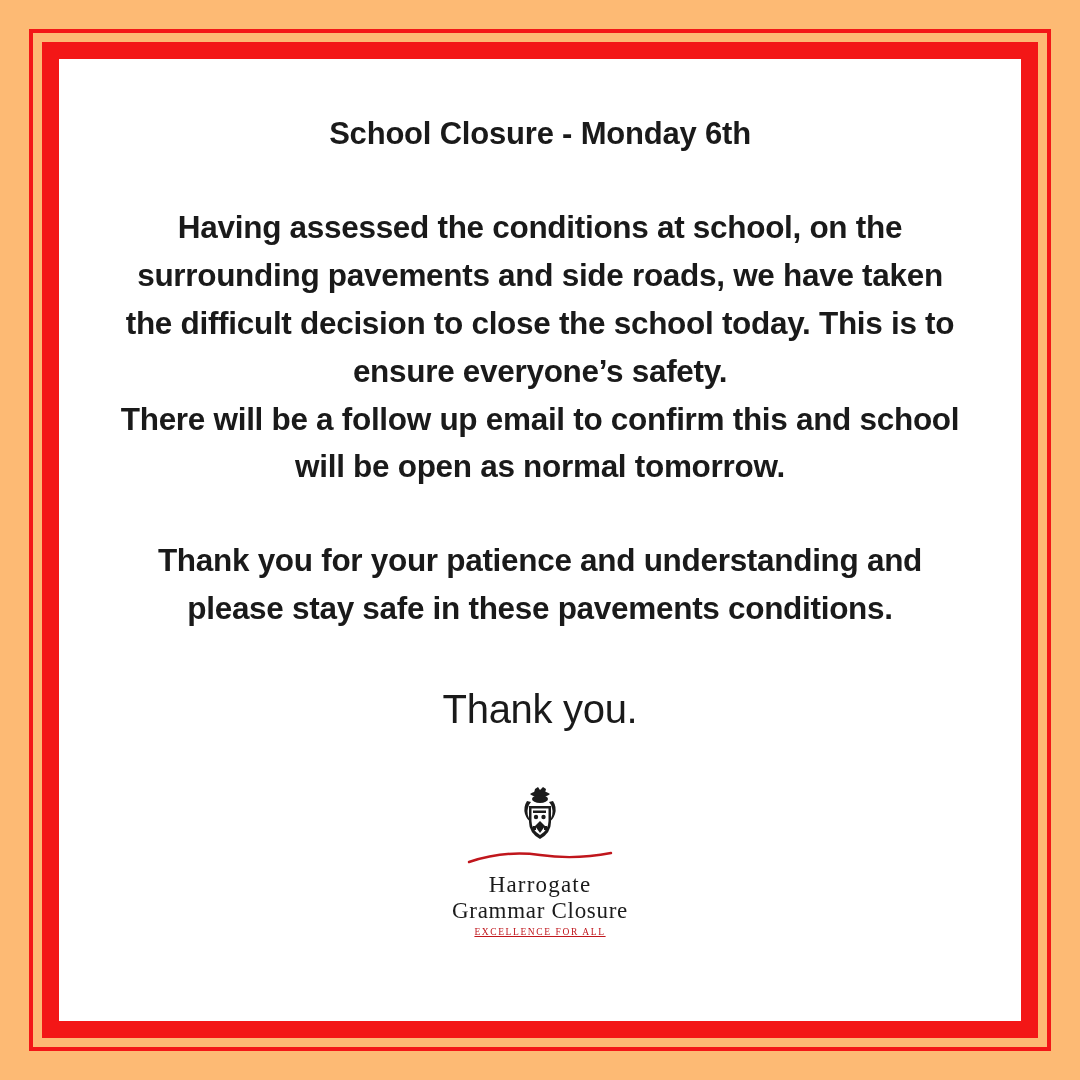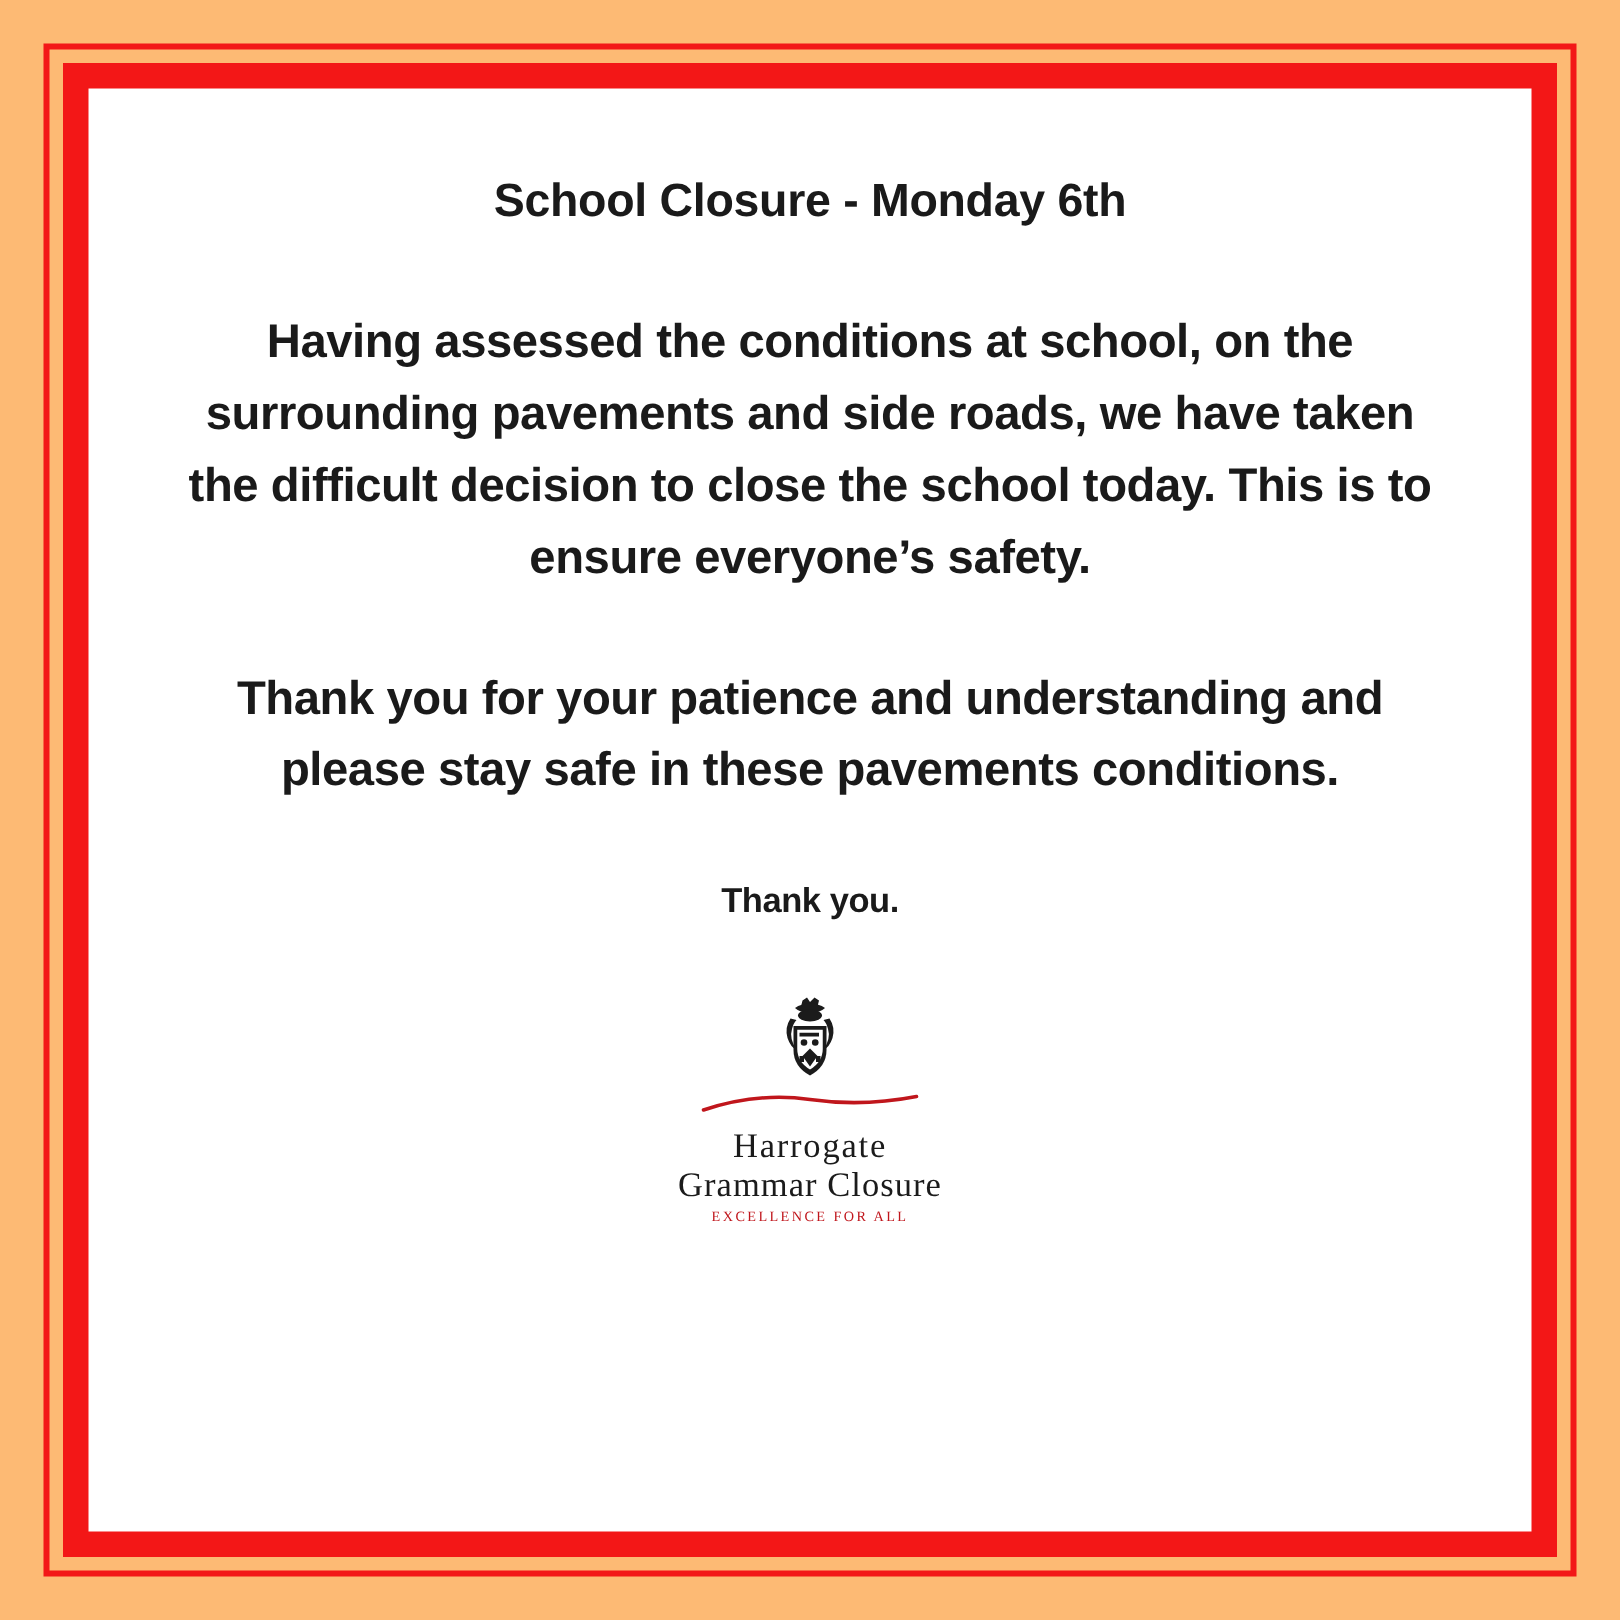--- a/index.html
+++ b/index.html
@@ -85,22 +85,22 @@
   .para + .para {
     margin-top: 0;
   }
   .gap {
     height: 46px;
   }
 
   .thanks {
     text-align: center;
     color: #1a1a1a;
-    font-weight: bold;
-    font-size: 23px;
+    font-weight: normal;
+    font-size: 40px;
     letter-spacing: -0.3px;
   }
 
   
   .logo-wrap {
     margin-top: 46px;
     display: flex;
     flex-direction: column;
     align-items: center;
   }
@@ -128,36 +128,38 @@
     display: block;
     letter-spacing: 0.7px;
   }
   .logo-tag {
     margin-top: 4px;
     text-align: center;
     color: #c0161c;
     font-family: "Liberation Serif", serif;
     font-size: 9.5px;
     letter-spacing: 1.6px;
+    text-decoration: underline;
   }
 </style>
 </head>
 <body>
 
 <div class="poster">
 
   <div class="frame-outer"></div>
   <div class="frame-inner"></div>
 
   <div class="content">
 
     <div class="headline">School Closure - Monday 6th</div>
 
     <div class="body-block">
       <div class="para">Having assessed the conditions at school, on the surrounding pavements and side roads, we have taken the difficult decision to close the school today. This is to ensure everyone’s safety.</div>
+      <div class="para">There will be a follow up email to confirm this and school will be open as normal tomorrow.</div>
       <div class="gap"></div>
       <div class="para">Thank you for your patience and understanding and please stay safe in these pavements conditions.</div>
       <div class="gap"></div>
       <div class="thanks">Thank you.</div>
     </div>
 
     <div class="logo-wrap">
 
       <div class="crest">
         <svg viewBox="0 0 66 66" width="66" height="66" aria-hidden="true">

